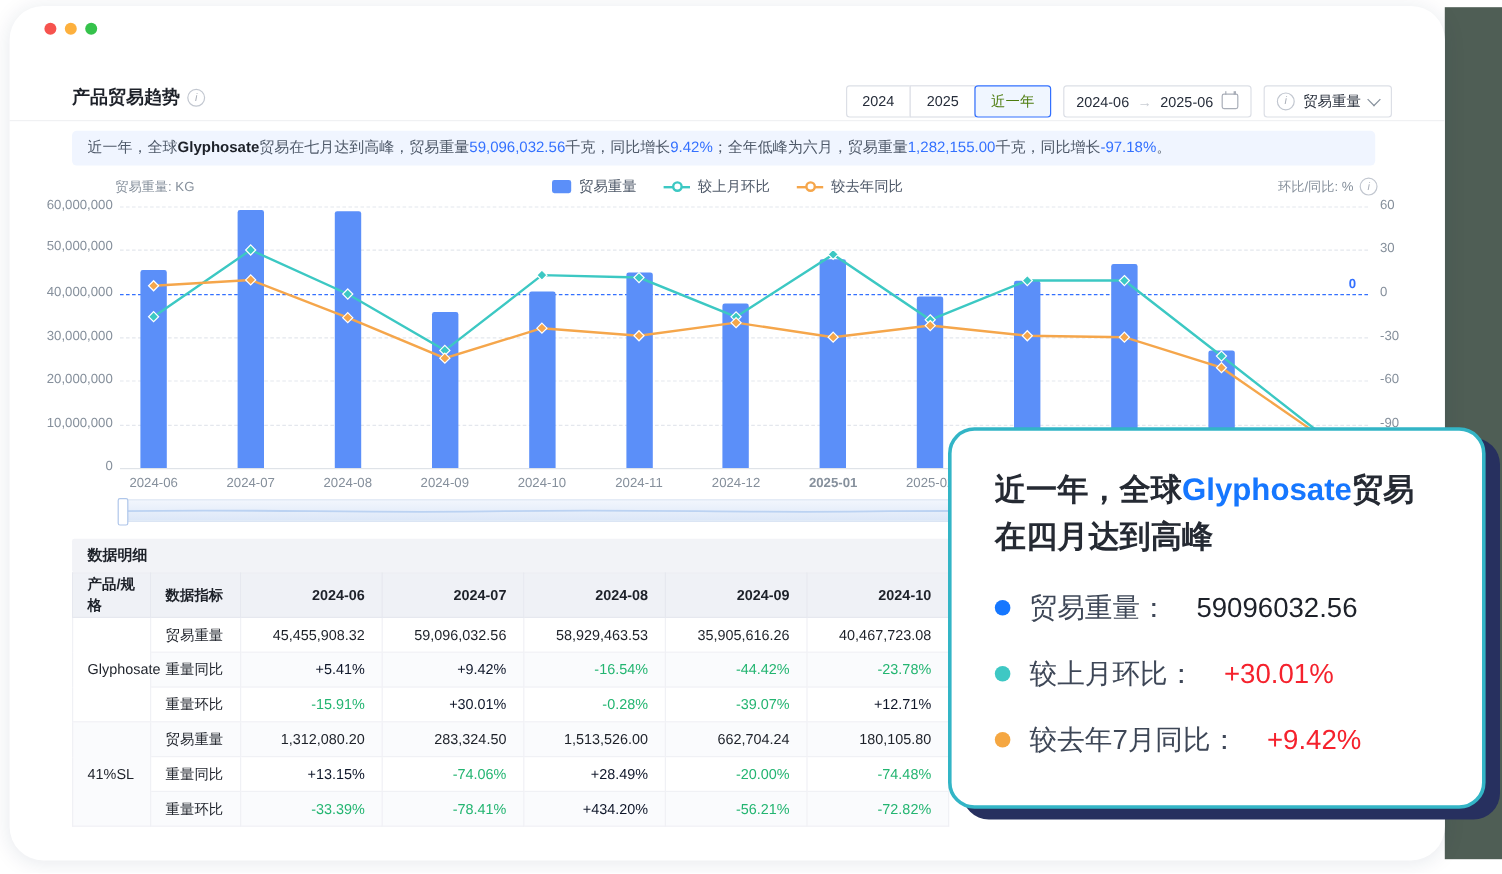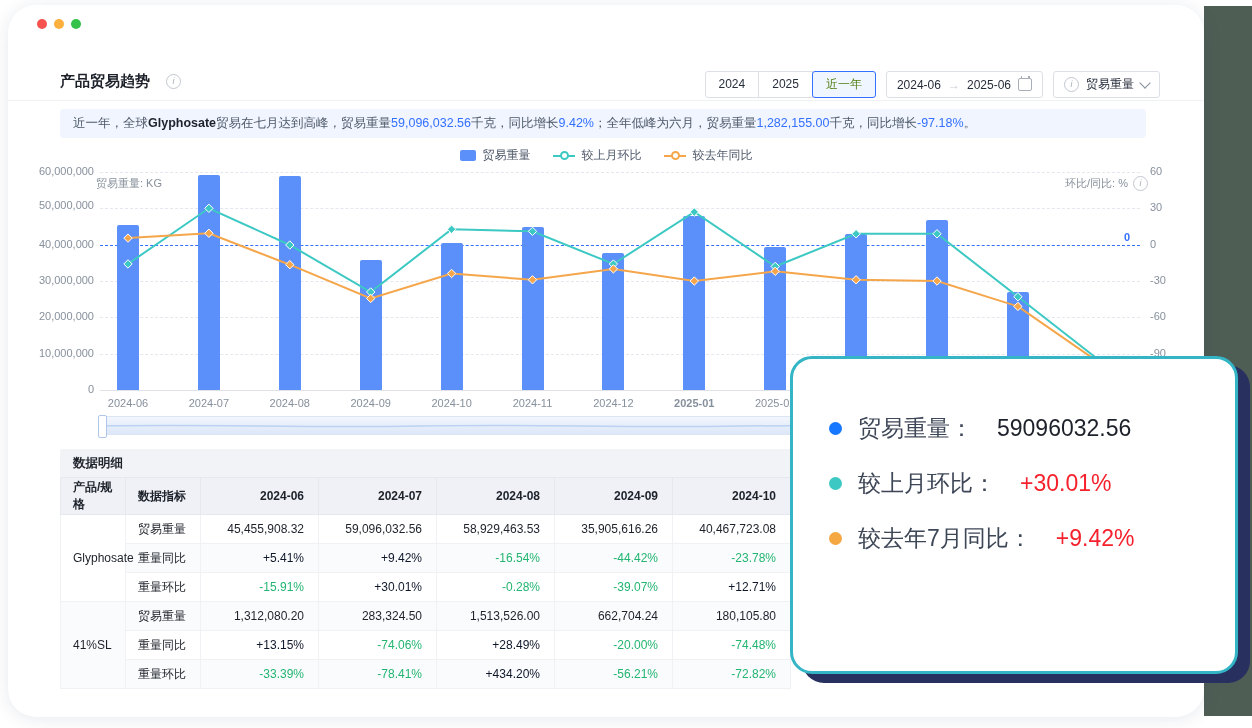--- a/index.html
+++ b/index.html
@@ -6,21 +6,21 @@
   .page{position:relative;width:1252px;height:728px;background:#ffffff;overflow:hidden;
         font-family:"Liberation Sans","DejaVu Sans",sans-serif;-webkit-font-smoothing:antialiased;}
   .bg-band{position:absolute;left:1204px;top:6px;width:48px;height:710px;background:#4F5E55;}
   .card{position:absolute;left:8px;top:5px;width:1196px;height:712px;background:#fff;border-radius:28px;
         box-shadow:0 2px 18px rgba(20,40,80,.10);}
   
   .dots{position:absolute;left:29px;top:14px;display:flex;gap:7px;}
   .dot{width:10px;height:10px;border-radius:50%;}
   .dot.r{background:#F6534E;} .dot.y{background:#FDB03D;} .dot.g{background:#35C24B;}
   
-  .title{position:absolute;left:52px;top:67px;font-size:15px;font-weight:bold;color:#1D2129;display:flex;align-items:center;gap:16px;}
+  .title{position:absolute;left:52px;top:67px;font-size:15px;font-weight:bold;color:#1D2129;display:flex;align-items:center;gap:6px;}
   .info{display:inline-block;width:13px;height:13px;border:1px solid #C2C7D0;border-radius:50%;color:#A9AEB8;
         font-size:9px;line-height:12px;text-align:center;font-weight:normal;font-style:italic;}
   .toolbar{position:absolute;right:44px;top:66px;display:flex;gap:10px;height:27px;font-size:12px;color:#272E3B;}
   .segg{display:flex;}
   .segbtn{border:1px solid #DCDFE6;background:#fff;padding:0 13px;line-height:25px;margin-left:-1px;cursor:pointer;}
   .segbtn.first{border-radius:3px 0 0 3px;margin-left:0;}
   .segbtn.active{border-color:#3370FF;color:#4d7c0f;background:#F0F6FF;position:relative;z-index:1;border-radius:3px;}
   .box{border:1px solid #DCDFE6;border-radius:3px;display:flex;align-items:center;padding:0 10px;gap:7px;background:#fff;}
   .arrow{color:#C9CDD4;}
   .chev{width:7px;height:7px;border-right:1.5px solid #86909C;border-bottom:1.5px solid #86909C;
@@ -28,21 +28,21 @@
   .cal{width:12px;height:11px;border:1.3px solid #A9AEB8;border-radius:2px;position:relative;}
   .cal:before{content:"";position:absolute;left:1.5px;top:-3px;width:1.5px;height:3px;background:#A9AEB8;}
   .cal:after{content:"";position:absolute;right:1.5px;top:-3px;width:1.5px;height:3px;background:#A9AEB8;}
   .divider{position:absolute;left:0;top:95px;width:100%;height:1px;background:#F0F1F3;}
   
   .summary{position:absolute;left:52px;top:104px;width:1086px;height:29px;box-sizing:border-box;background:#F0F5FF;
            border-radius:4px;font-size:12.5px;line-height:29px;color:#4E5969;padding:0 13px;white-space:nowrap;overflow:hidden;}
   .summary .blue{color:#3370FF;}
   .summary .bold{font-weight:bold;color:#1D2129;}
   
-  .axis-title{position:absolute;top:143px;font-size:11px;color:#86909C;display:flex;align-items:center;gap:5px;margin-top:28px;}
+  .axis-title{position:absolute;top:143px;font-size:11px;color:#86909C;display:flex;align-items:center;gap:5px;}
   .legend{position:absolute;top:142px;left:0;width:1196px;display:flex;justify-content:center;gap:22px;
           font-size:12px;color:#4E5969;}
   .lg-item{display:flex;align-items:center;gap:7px;cursor:pointer;}
   .lg-bar{width:16px;height:11px;border-radius:2px;}
   .lg-line{width:22px;height:2px;position:relative;}
   .lg-circle{position:absolute;left:7px;top:-3.5px;width:5px;height:5px;border-radius:50%;border:2px solid;background:#fff;}
   .gridline{position:absolute;height:0;border-top:1px dashed #E4E7ED;}
   .gridline.zero{border-top-color:#3370FF;}
   .xaxis-line{position:absolute;height:0;border-top:1px solid #DFE3E8;}
   .ytick{position:absolute;left:0;width:86px;text-align:right;font-size:11px;color:#86909C;}
@@ -303,20 +303,23 @@
             <td class="neg">-78.41%</td>
             <td class="pos">+434.20%</td>
             <td class="neg">-56.21%</td>
             <td class="neg">-72.82%</td>
           </tr>
         </tbody>
       </table>
   </div>
 
   <div class="popup">
+    <div class="popup-title">
+      <span>近一年，全球</span><span class="hl">Glyphosate</span><span>贸易在四月达到高峰</span>
+    </div>
     <div id="tooltip-rows">
         <div class="trow">
           <span class="tdot" style="background: rgb(22, 119, 255);"></span>
           <span>贸易重量：</span>
           <span class="tval" style="color: rgb(29, 33, 41);">59096032.56</span>
         </div>
         <div class="trow">
           <span class="tdot" style="background: rgb(62, 200, 196);"></span>
           <span>较上月环比：</span>
           <span class="tval" style="color: rgb(245, 34, 45);">+30.01%</span>

